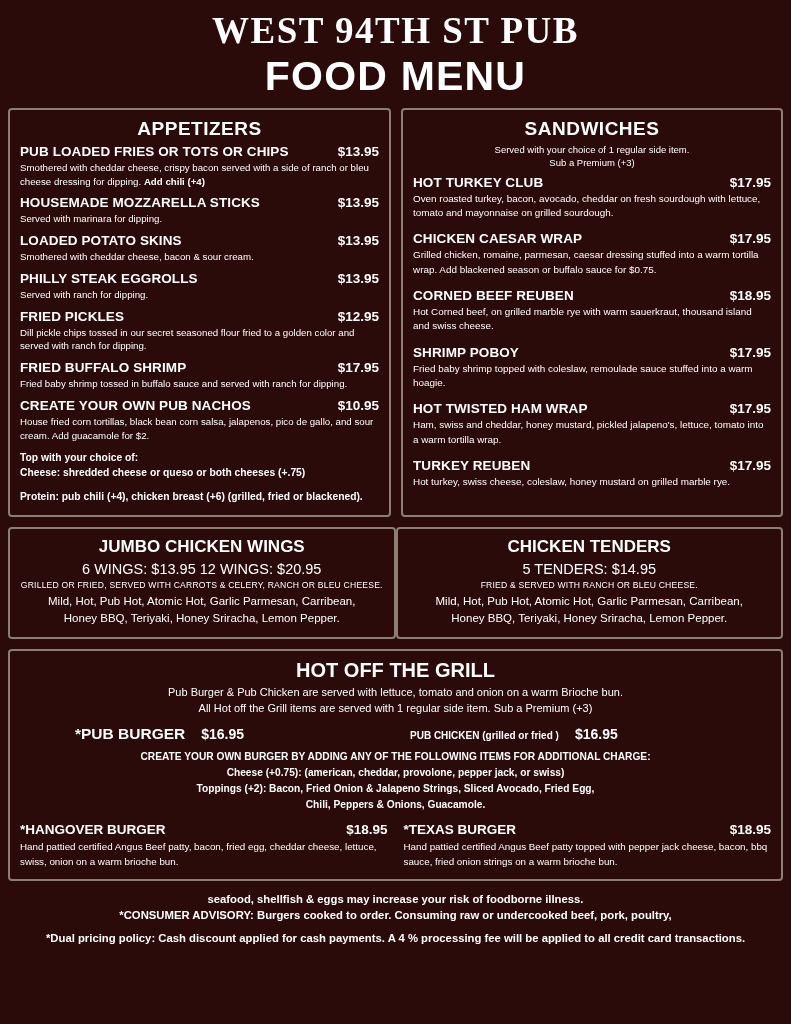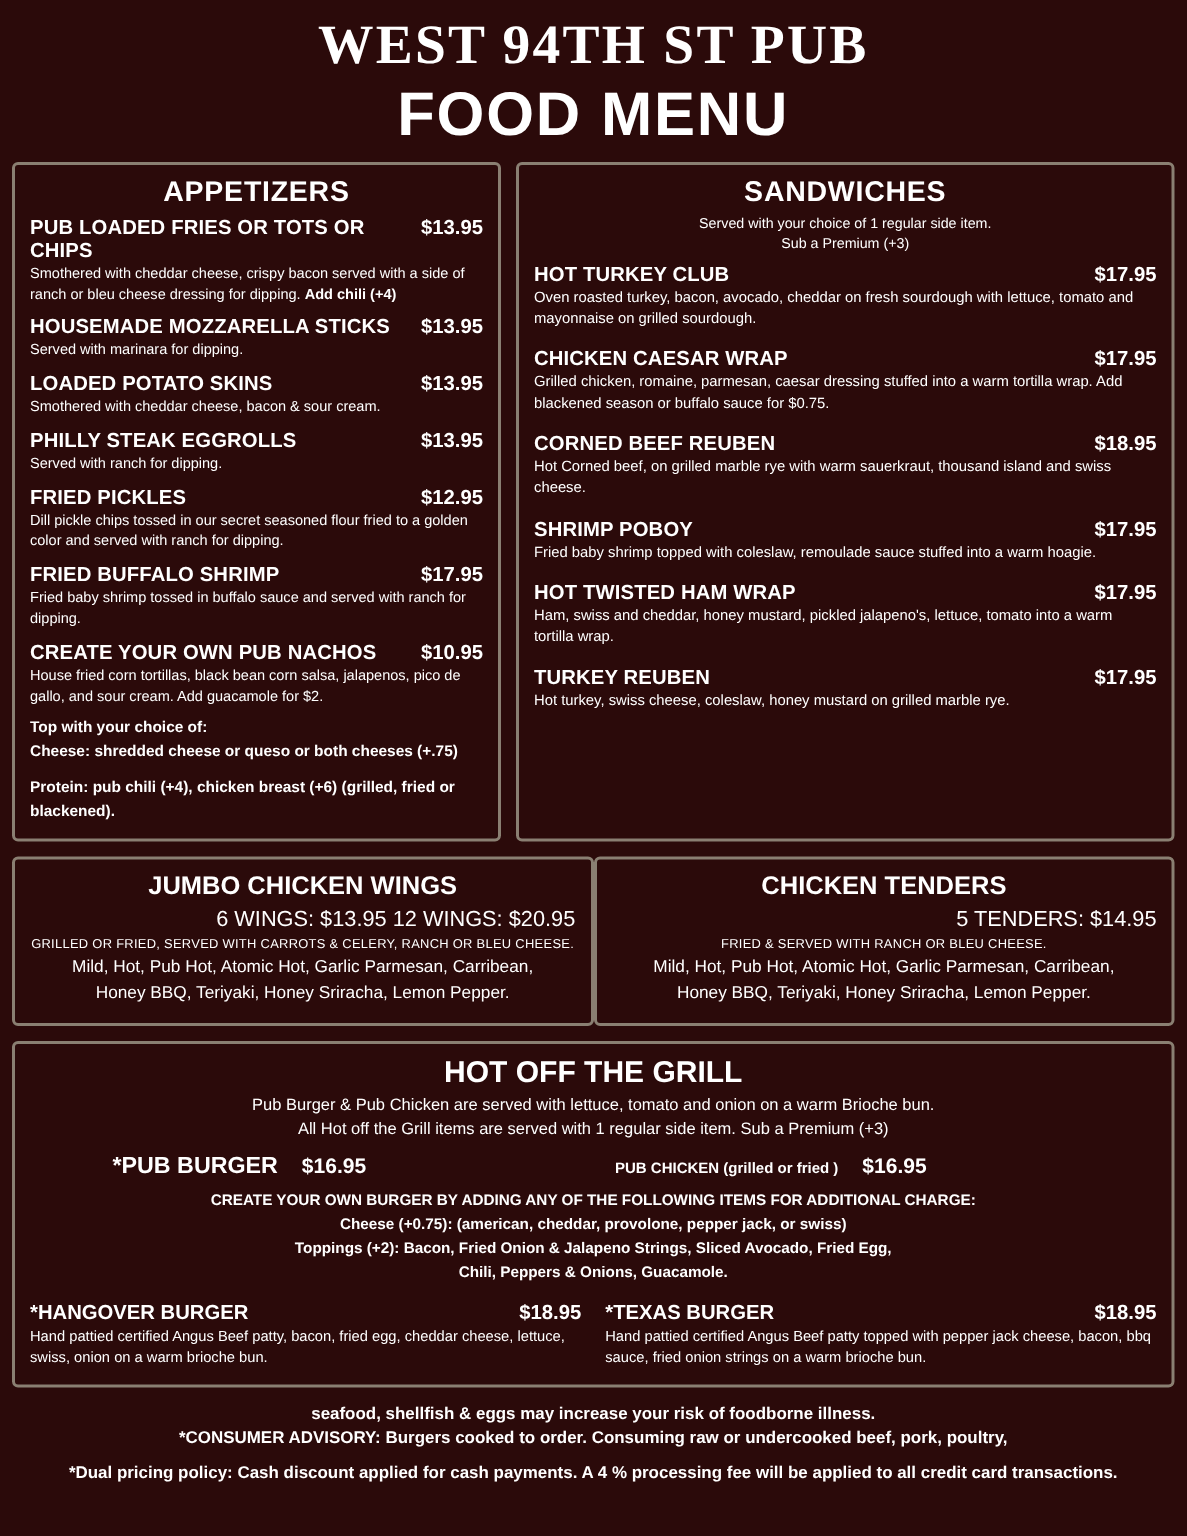--- a/index.html
+++ b/index.html
@@ -52,21 +52,21 @@
     margin-bottom: 5px;
   }
 
   
   .cols {
     display:flex;
     gap: 10px;
     margin-top: 10px;
     align-items: stretch;
   }
-  .col-left { width: 326px; }
+  .col-left { width: 383px; }
   .col-right { flex: 1; }
 
   .item { margin-bottom: 7px; }
   .item-head {
     display:flex;
     align-items: baseline;
   }
   .item-name {
     font-weight: bold;
     font-size: 13.5px;
@@ -99,21 +99,21 @@
   .col-right .item-name { font-size: 13.5px; }
   .col-right .item-desc { font-size: 9.9px; line-height:1.45; }
 
   
   .wings-row {
     display:flex;
     margin-top: 10px;
   }
   .wings-box { flex:1; text-align:center; }
   .wings-title { font-weight:bold; font-size:17px; margin-bottom:4px; }
-  .wings-price { font-size: 14.5px; margin-bottom: 3px; text-align: right; }
+  .wings-price { font-size: 14.5px; margin-bottom: 3px; }
   .wings-served { font-size: 8.6px; letter-spacing:0.2px; margin-bottom: 3px; }
   .wings-flavors { font-size: 11.5px; line-height: 1.5; }
 
   
   .grill { margin-top: 10px; }
   .grill-title { text-align:center; font-weight:bold; font-size: 20px; margin-bottom: 3px; }
   .grill-sub { text-align:center; font-size: 11px; line-height:1.45; margin-bottom: 8px; }
 
   .grill-top { display:flex; align-items: baseline; }
   .grill-top .gcell { display:flex; align-items:baseline; }

